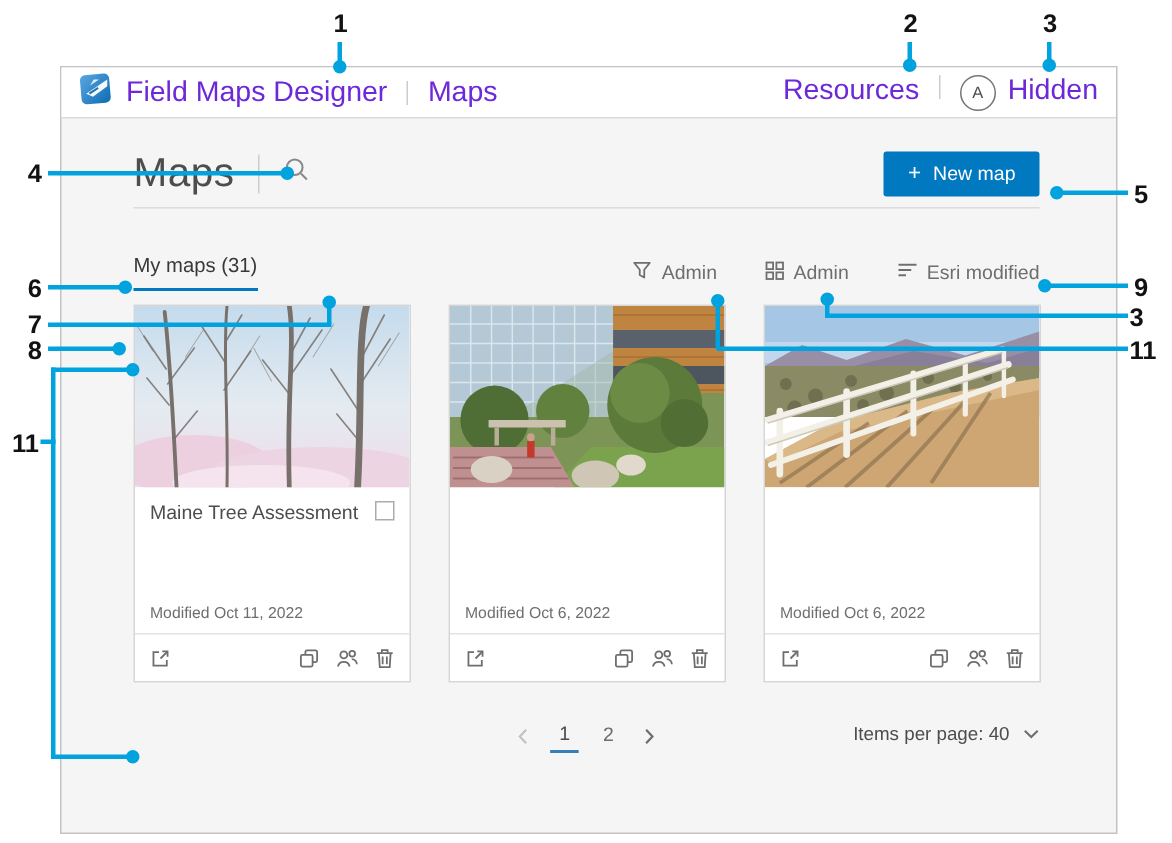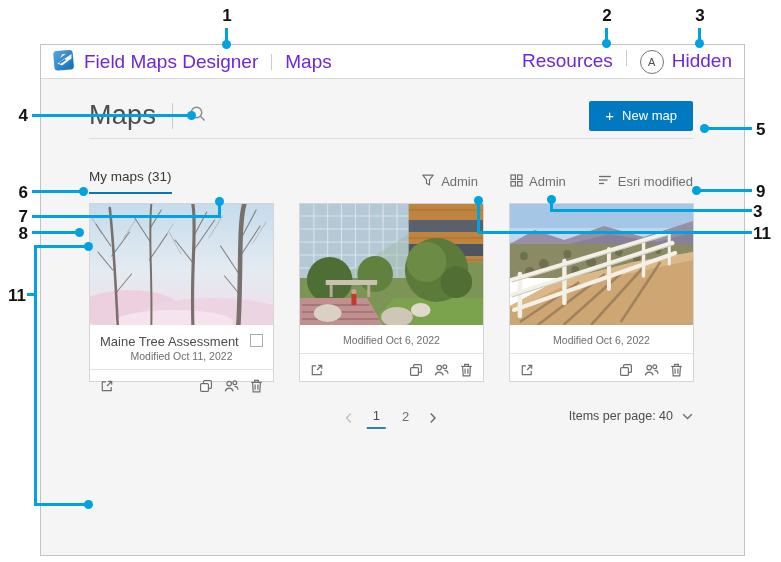--- a/index.html
+++ b/index.html
@@ -36,28 +36,28 @@
   .tab.active { color:#383838; border-bottom:2px solid #0079c1; }
   .tab + .tab { margin-left:18px; }
   .view-controls { margin-left:auto; display:flex; gap:32px; }
   .ctrl { display:flex; align-items:center; gap:6px; font-size:13px; color:#6e6e6e; cursor:pointer; }
 
   .select-row { margin-top:19px; display:flex; align-items:center; gap:9px; }
   .checkbox { width:13px; height:13px; border:1px solid #ababab; background:#fff; flex:0 0 auto; }
   .select-label { font-size:12px; color:#4c4c4c; }
 
   .cards { margin-top:9px; display:flex; gap:25px; }
-  .card { width:185px; height:179px; background:#fff; border:1px solid #d5d5d5;
+  .card { width:185px; height:252px; background:#fff; border:1px solid #d5d5d5;
           display:flex; flex-direction:column; }
   .thumb { flex:0 0 121px; overflow:hidden; }
   .thumb svg { display:block; }
   .card-body { flex:1; display:flex; flex-direction:column; padding:9px 10px 7px; }
   .card-title-row { display:flex; justify-content:space-between; align-items:flex-start; }
   .card-title { font-size:13px; color:#4d4d4d; line-height:1.25; }
-  .modified { margin-top:auto; font-size:10.5px; color:#6e6e6e;text-align:center; }
+  .modified { margin-top:auto; font-size:10.5px; color:#6e6e6e; }
   .card-footer { flex:0 0 32px; border-top:1px solid #e3e3e3; display:flex; align-items:center;
                  justify-content:space-between; padding:0 10px; }
   .footer-icons { display:flex; gap:11px; align-items:center; }
   .icon-btn { display:flex; align-items:center; cursor:pointer; }
 
   .bottom-row { position:relative; margin-top:24px; height:26px; }
   .pages { position:absolute; left:50%; transform:translateX(-50%); display:flex;
            align-items:center; gap:10px; }
   .page-num { font-size:13px; color:#6e6e6e; padding:2px 6px 4px; cursor:pointer; }
   .page-num.active { color:#4d4d4d; border-bottom:2px solid #3580b9; }

